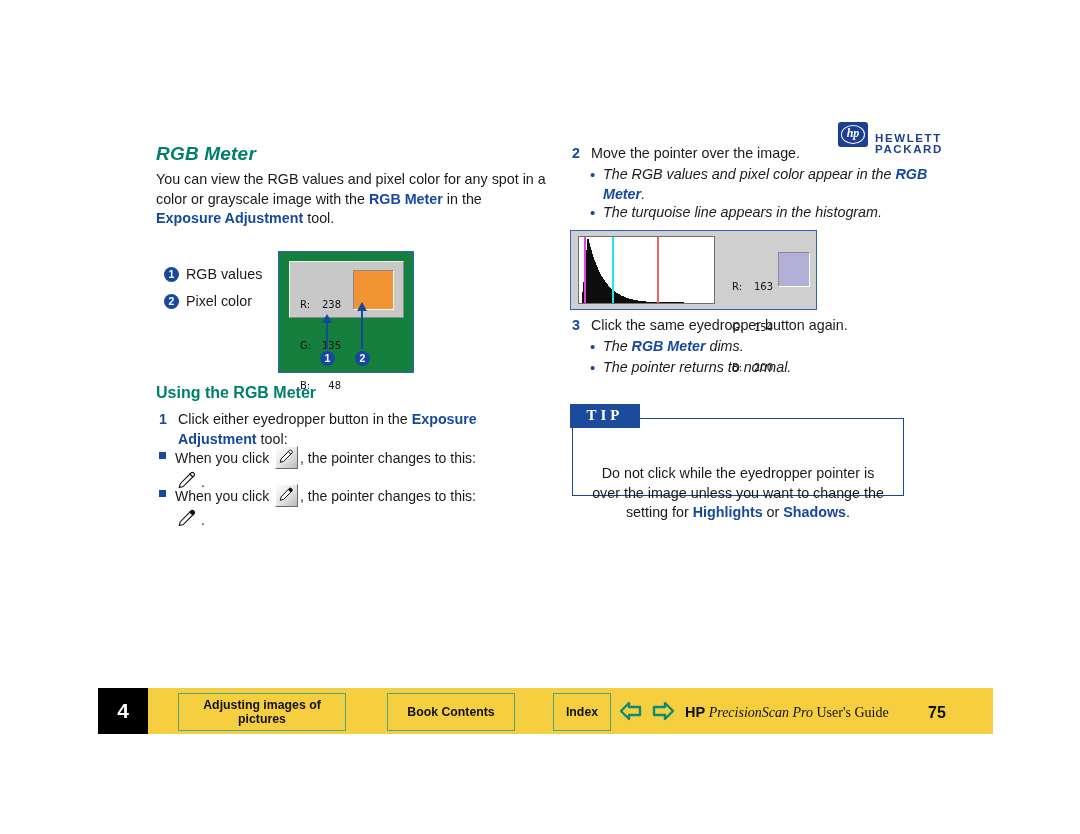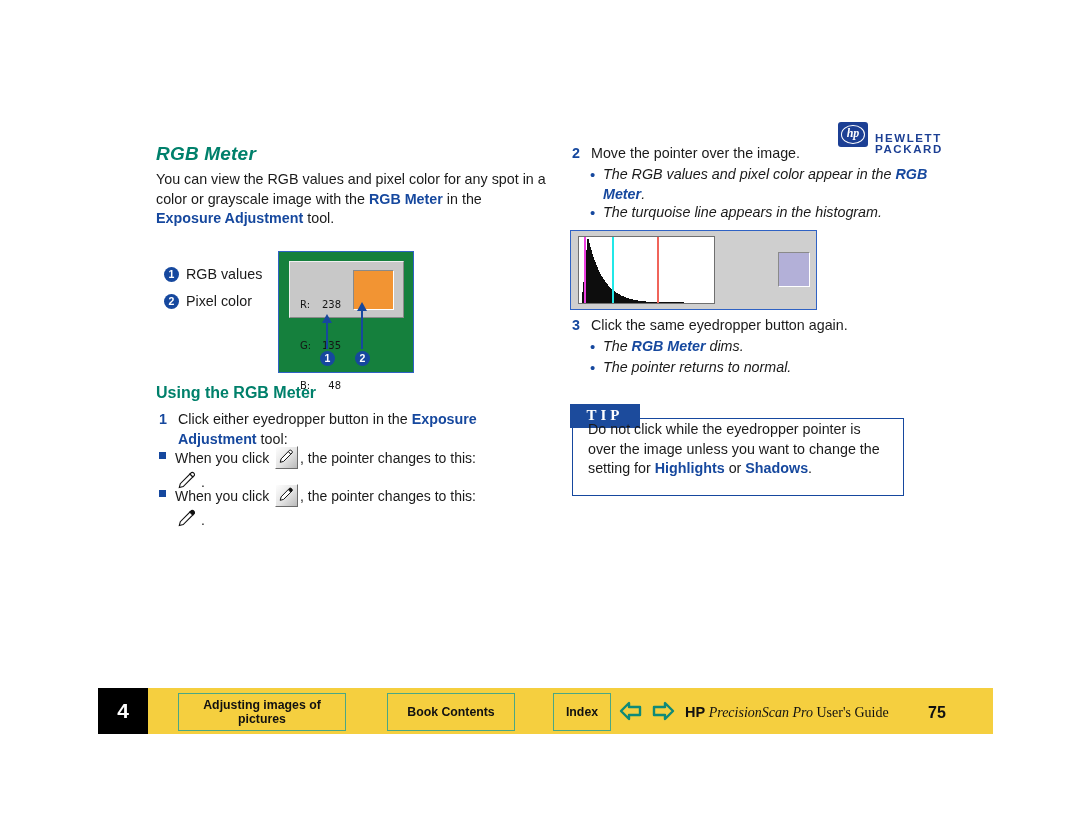--- a/index.html
+++ b/index.html
@@ -389,41 +389,46 @@
           <i style="left: 130px; height: 0.293154px;"></i>
           <i style="left: 131px; height: 0.286711px;"></i>
           <i style="left: 132px; height: 0.28041px;"></i>
           <i style="left: 133px; height: 0.274247px;"></i>
           <i style="left: 134px; height: 0.26822px;"></i>
         </div>
       <div class="vline" id="vl-magenta" style="left: 5px; background: rgb(236, 63, 224);"></div>
       <div class="vline" id="vl-cyan" style="left: 33px; background: rgb(33, 232, 232);"></div>
       <div class="vline" id="vl-red" style="left: 78px; background: rgb(240, 100, 90);"></div>
     </div>
+    <div class="rgb-rows" style="left:161px;top:22px;">
+      <div><span class="lbl">R:</span><span class="val">163</span></div>
+      <div><span class="lbl">G:</span><span class="val">154</span></div>
+      <div><span class="lbl">B:</span><span class="val">200</span></div>
+    </div>
     <div class="swatch" id="sw-right" style="left: 207px; top: 21px; width: 30px; height: 33px; background: rgb(179, 176, 216);"></div>
   </div>
 
   <div class="step" style="left:572px;top:316px;width:380px;">
     <span class="num">3</span>
     <span class="body">Click the same eyedropper button again.</span>
   </div>
 
   <div class="dotitem" style="left:590px;top:337px;width:370px;">
     <span class="dot">•</span>
     <span class="body"><span>The </span><span class="blue">RGB Meter</span><span> dims.</span></span>
   </div>
 
   <div class="dotitem" style="left:590px;top:358px;width:370px;">
     <span class="dot">•</span>
     <span class="body">The pointer returns to normal.</span>
   </div>
 
   <div class="tip-box" style="left:572px;top:418px;width:330px;height:76px;"></div>
   <div class="tip-tab" style="left:570px;top:404px;width:70px;height:24px;">TIP</div>
-  <div class="tip-text" style="left:588px;top:420px;width:300px;">
+  <div class="tip-text" style="left:588px;top:464px;width:300px;text-align:center;">
     <span>Do not click while the eyedropper pointer is over the image unless you want to change the setting for </span><span class="blue">Highlights</span><span> or </span><span class="blue">Shadows</span><span>.</span>
   </div>
 
   <div class="footer"></div>
   <div class="chapter">4</div>
 
   <div class="fbtn" style="left:387px;top:693px;width:126px;height:36px;">Book Contents</div>
   <div class="fbtn" style="left:178px;top:693px;width:166px;height:36px;">Adjusting images of pictures</div>
   <div class="fbtn" style="left:553px;top:693px;width:56px;height:36px;">Index</div>
 

